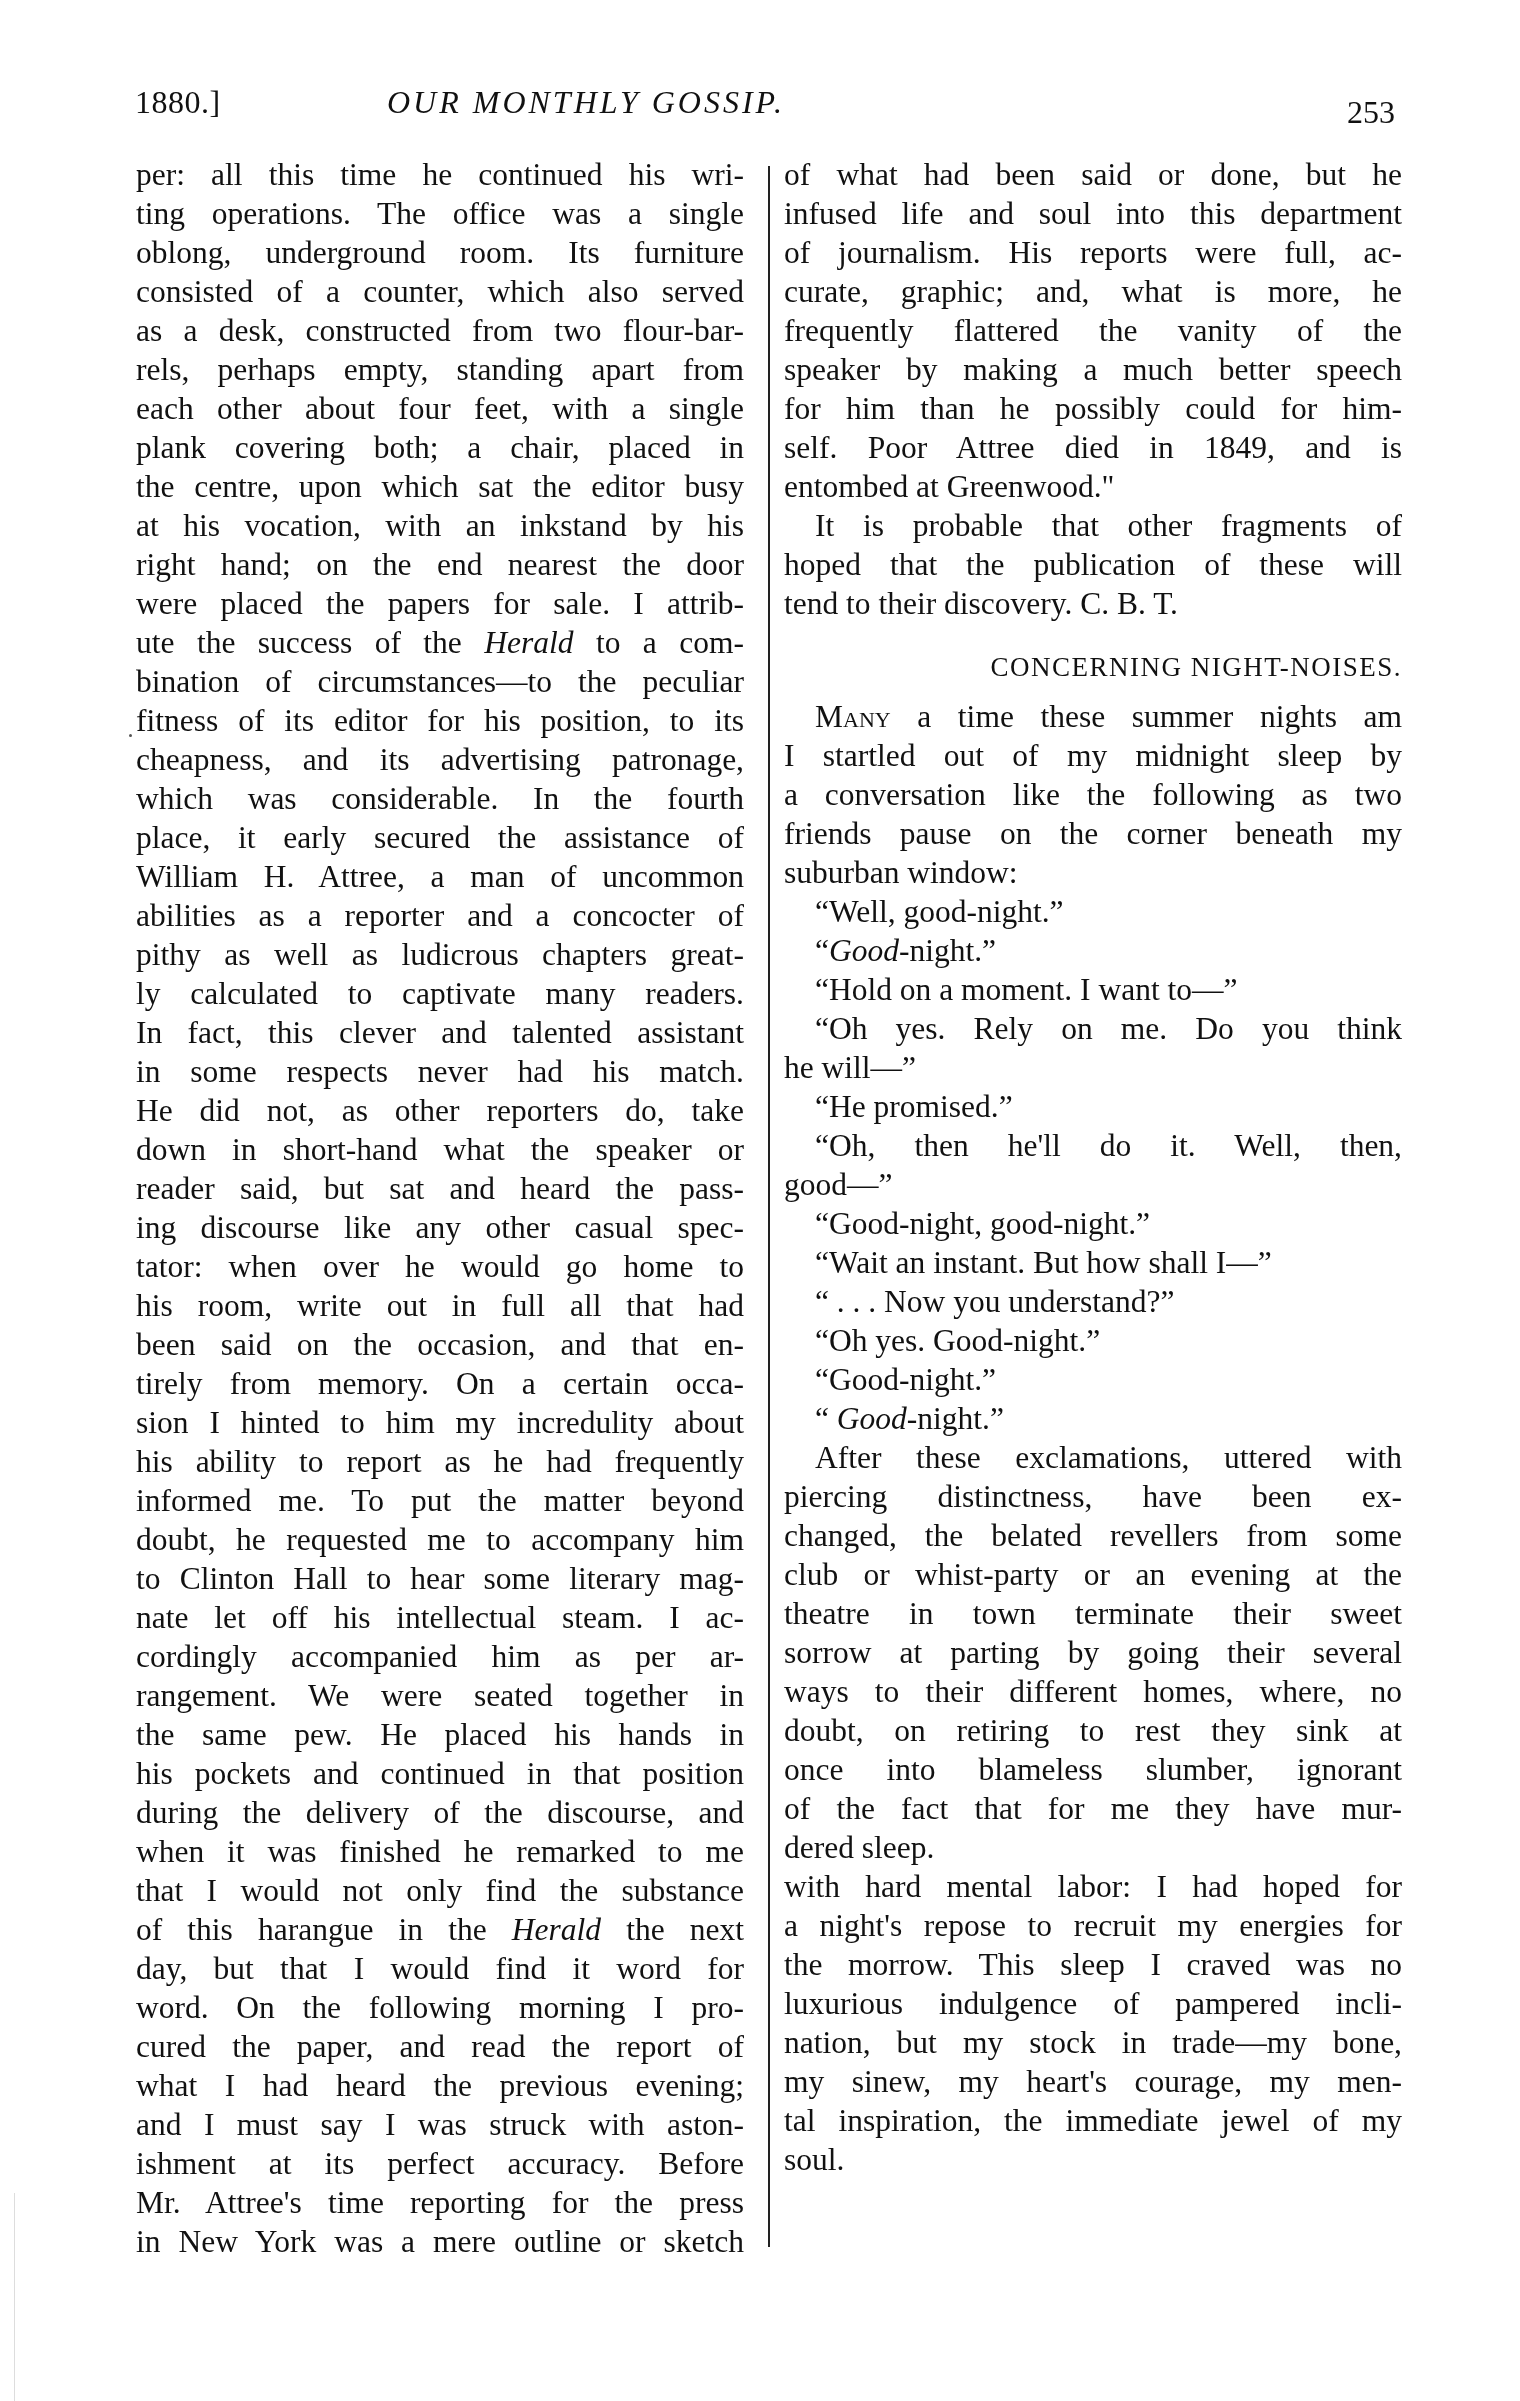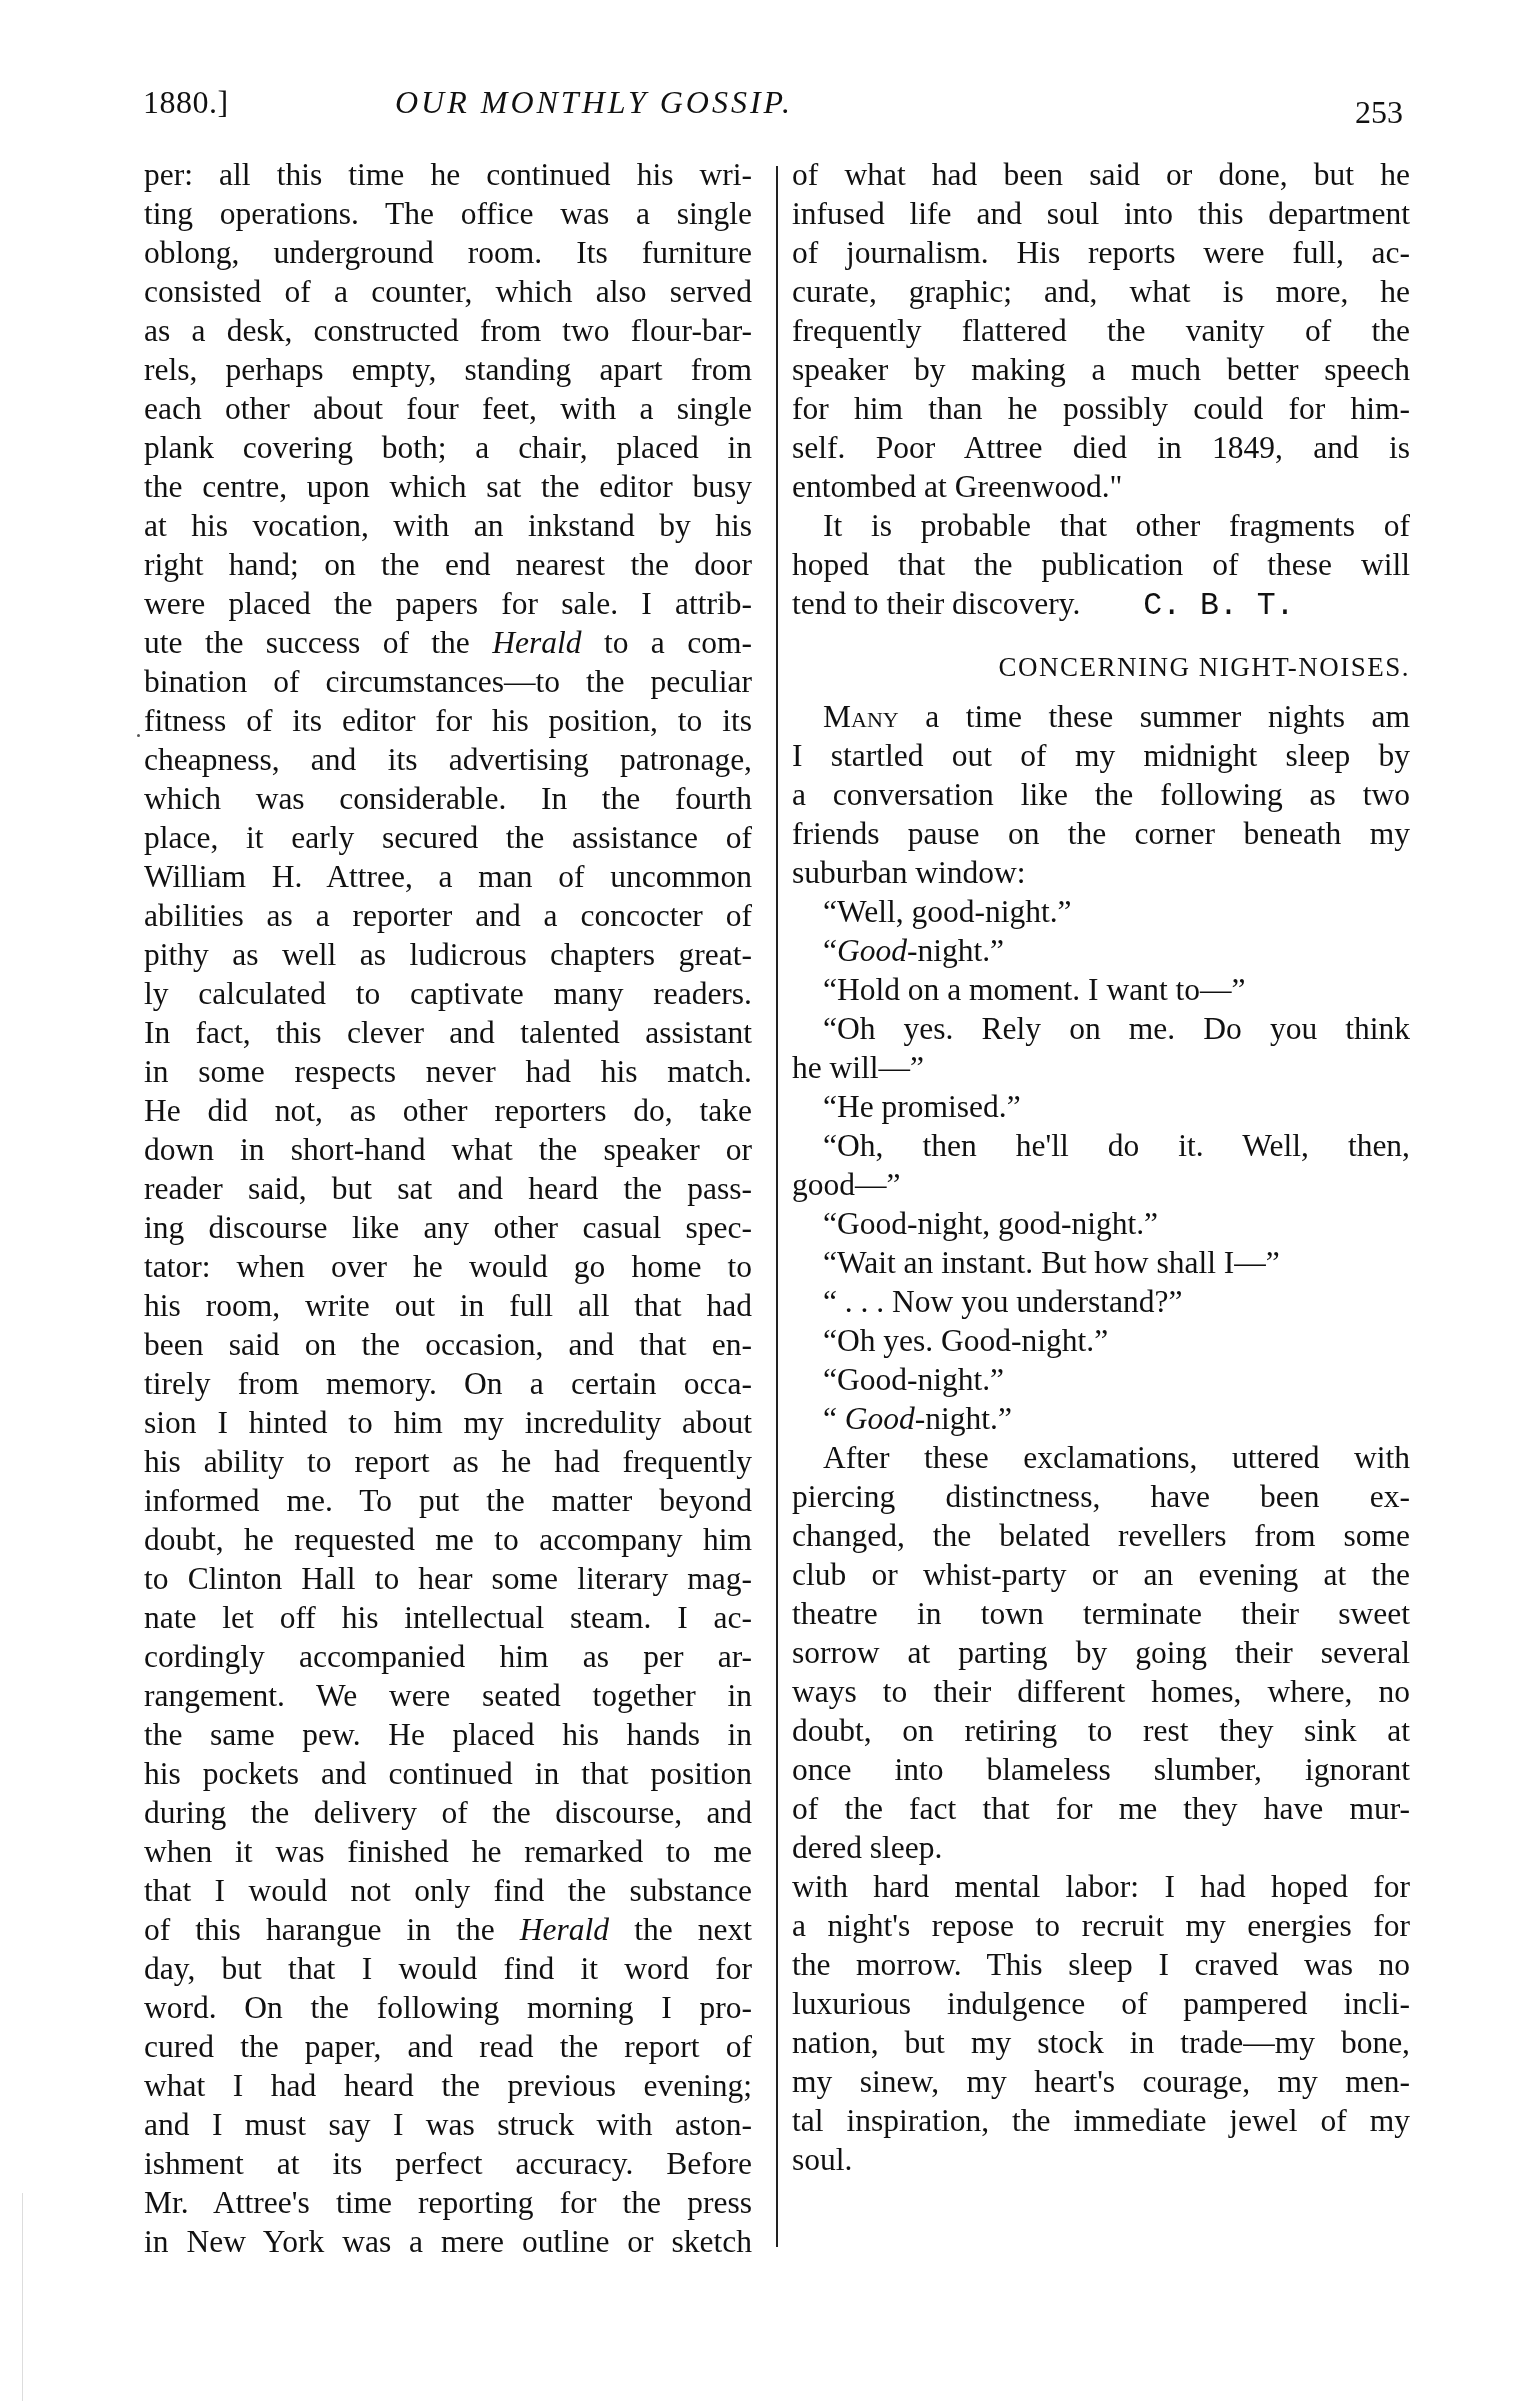--- a/index.html
+++ b/index.html
@@ -1,17 +1,17 @@
 <!DOCTYPE html>
 <html style="font-size:8px"><head>
 <meta charset="utf-8">
 <style>
   html, body { margin: 0; padding: 0; background: #ffffff; }
   body { width: 1521px; height: 2401px; position: relative; overflow: hidden; color: #111; font-family: "Liberation Serif", "DejaVu Serif", serif; }
-  .page { position: absolute; left: 16px; top: 0; width: 1272px; height: 2401px; background: #ffffff; }
+  .page { position: absolute; left: 8px; top: 0; width: 1272px; height: 2401px; background: #ffffff; }
   .running-head { position: absolute; left: 127px; top: 79px; width: 1260px; height: 60px; font-size: 32px; }
   .rh-year { position: absolute; left: 0; top: 5px; letter-spacing: 0.5px; }
   .rh-title { position: absolute; left: 0; width: 100%; top: 5px; text-align: center; font-style: italic; letter-spacing: 3px; margin-left: -179px; }
   .rh-page { position: absolute; right: 0; top: 15px; }
 
   .column { position: absolute; top: 155px; width: 608px; font-size: 31.5px; line-height: 39px; }
   .col-left { left: 128px; }
   .col-right { left: 776px; width: 618px; }
   .divider { position: absolute; left: 760px; top: 166px; width: 1.5px; height: 2081px; background: #222; }
 
@@ -108,21 +108,21 @@
         <div class="line"><span>for him than he possibly could for him-</span></div>
         <div class="line"><span>self.  Poor Attree died in 1849, and is</span></div>
         <div class="line last"><span>entombed at Greenwood."</span></div>
       </div>
     <div id="rc-closing">
         <div class="line indent"><span>It is probable that other fragments of</span></div>
         <div class="line"><span>hoped that the publication of these will</span></div>
       </div>
     <div class="line last" style="padding-left:0;">
       <span>tend to their discovery.</span>
-      <span class="signature" style="margin-left:55px;font-family:Liberation Mono, monospace;">C. B. T.</span>
+      <span class="signature" style="">C. B. T.</span>
     </div>
     <div class="section-heading">CONCERNING NIGHT-NOISES.</div>
     <div class="line indent">
       <span class="sc">Many</span><span> a time these summer nights am</span>
     </div>
     <div id="rc-opening">
         <div class="line"><span>I startled out of my midnight sleep by</span></div>
         <div class="line"><span>a conversation like the following as two</span></div>
         <div class="line"><span>friends pause on the corner beneath my</span></div>
         <div class="line last"><span>suburban window:</span></div>

